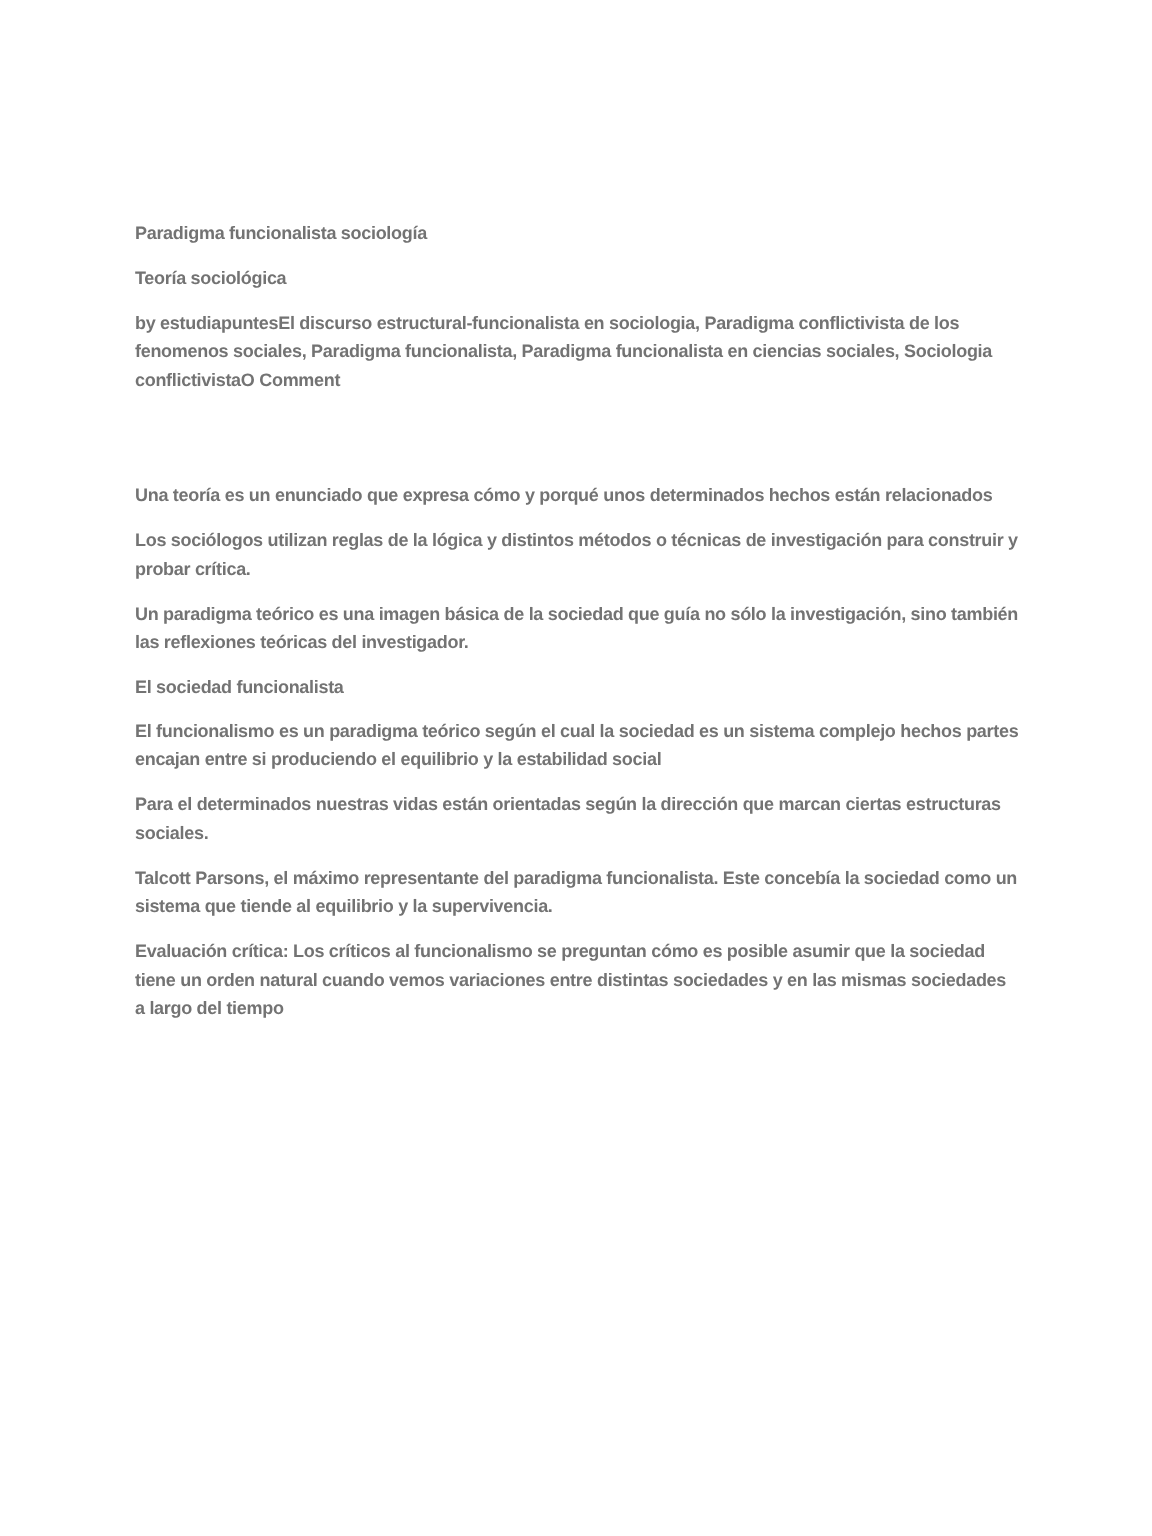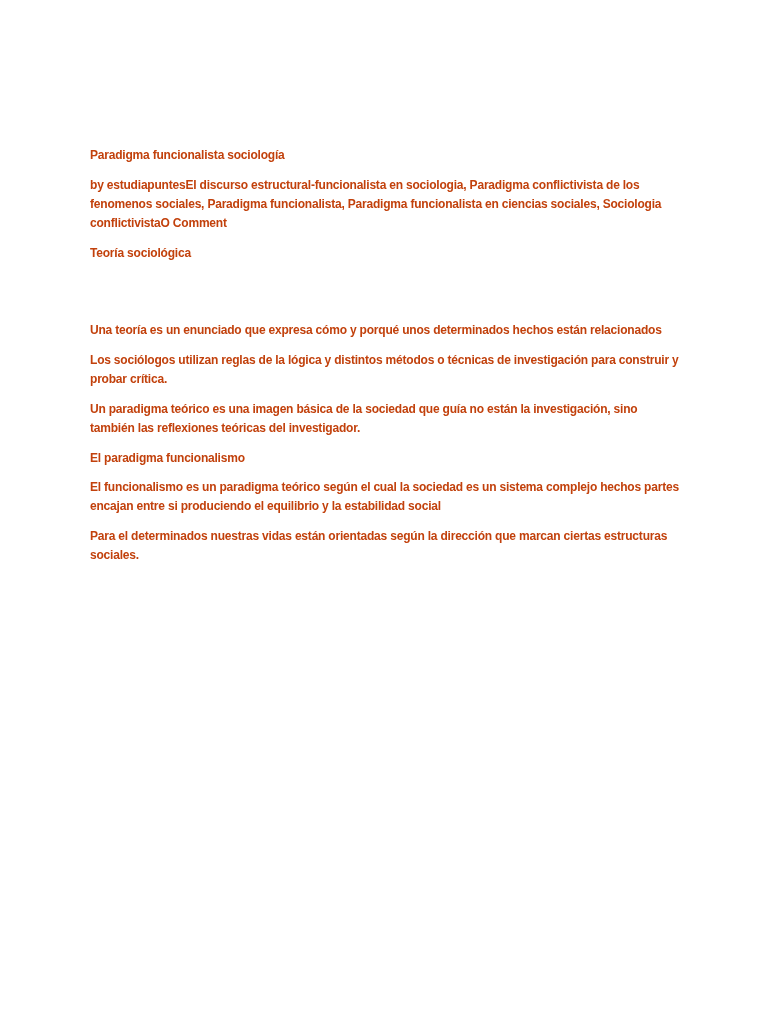--- a/index.html
+++ b/index.html
@@ -21,34 +21,36 @@
     left: 90px;
     width: 590px;
     color: #1a1a1a;
   }
   .para {
     margin: 0 0 11px 0;
     font-size: 12px;
     font-weight: 700;
     line-height: 1.58;
     letter-spacing: -0.2px;
-    color: #c2410c;
+    color: #737373;
   }
   .para.gap-before {
     margin-top: 58px;
   }
 </style>
 </head>
 <body>
 
 <div class="page">
   <div class="content">
     <p class="para">Paradigma funcionalista sociología</p>
+    <p class="para">Teoría sociológica</p>
     <p class="para">by estudiapuntesEl discurso estructural-funcionalista en sociologia, Paradigma conflictivista de los fenomenos sociales, Paradigma funcionalista, Paradigma funcionalista en ciencias sociales, Sociologia conflictivistaO Comment</p>
-    <p class="para">Teoría sociológica</p>
     <p class="para gap-before">Una teoría es un enunciado que expresa cómo y porqué unos determinados hechos están relacionados</p>
     <p class="para">Los sociólogos utilizan reglas de la lógica y distintos métodos o técnicas de investigación para construir y probar crítica.</p>
-    <p class="para">Un paradigma teórico es una imagen básica de la sociedad que guía no están la investigación, sino también las reflexiones teóricas del investigador.</p>
-    <p class="para">El paradigma funcionalismo</p>
+    <p class="para">Un paradigma teórico es una imagen básica de la sociedad que guía no sólo la investigación, sino también las reflexiones teóricas del investigador.</p>
+    <p class="para">El sociedad funcionalista</p>
     <p class="para">El funcionalismo es un paradigma teórico según el cual la sociedad es un sistema complejo hechos partes encajan entre si produciendo el equilibrio y la estabilidad social</p>
     <p class="para">Para el determinados nuestras vidas están orientadas según la dirección que marcan ciertas estructuras sociales.</p>
+    <p class="para">Talcott Parsons, el máximo representante del paradigma funcionalista. Este concebía la sociedad como un sistema que tiende al equilibrio y la supervivencia.</p>
+    <p class="para">Evaluación crítica: Los críticos al funcionalismo se preguntan cómo es posible asumir que la sociedad tiene un orden natural cuando vemos variaciones entre distintas sociedades y en las mismas sociedades a largo del tiempo</p>
   </div>
 </div>
 
 </body></html>

